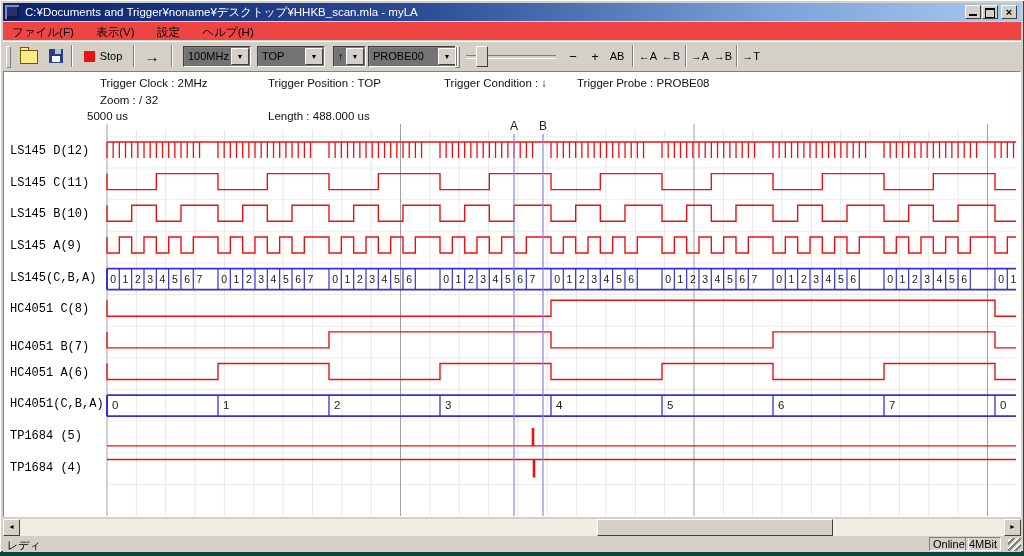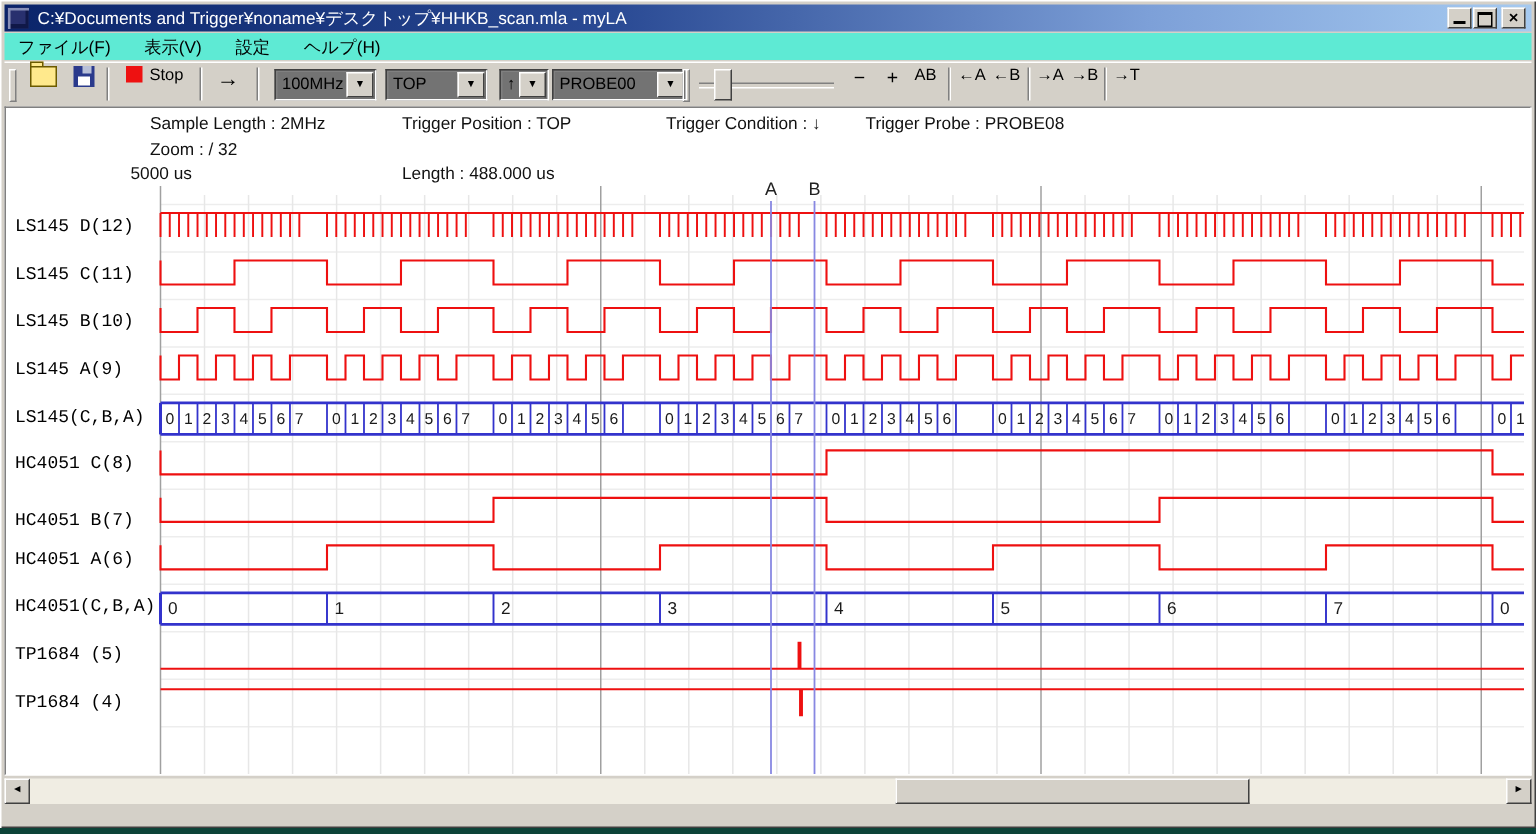--- a/index.html
+++ b/index.html
@@ -12,28 +12,28 @@
   .app-icon{position:absolute;left:2px;top:2px;width:14px;height:14px;background:#28306e;
             box-shadow:inset 2px 2px 0 #8890b8, inset -2px -3px 0 #101848;}
   .title-text{position:absolute;left:22px;top:2px;color:#ffffff;font-size:11.5px;white-space:nowrap;}
   .winbtn{position:absolute;top:2px;width:16px;height:14px;background:#d4d0c8;
           border:1px solid;border-color:#ffffff #404040 #404040 #ffffff;
           font-size:9px;text-align:center;line-height:12px;color:#000;box-sizing:border-box;}
   .wb-min{right:40px;} .wb-max{right:23px;} .wb-close{right:4px;font-size:11px;font-weight:bold;}
   .glyph-min{display:block;margin:8px auto 0;width:8px;border-bottom:2px solid #000;}
   .glyph-max{display:block;margin:2px auto 0;width:8px;height:7px;border:1px solid #000;border-top-width:2px;}
   
-  .menubar{position:absolute;left:3px;top:22px;right:3px;height:18px;background:#5eead4;}
+  .menubar{position:absolute;left:3px;top:22px;right:3px;height:18px;background:#ef4444;}
   .menu-item{display:inline-block;padding:2px 9px 0 9px;font-size:11.5px;color:#000;}
   
   .toolbar{position:absolute;left:3px;top:41px;right:3px;height:29px;background:#d4d0c8;
            border-top:1px solid #ffffff;border-bottom:1px solid #9a968f;}
   .tgrip{position:absolute;top:4px;width:3px;height:20px;border:1px solid;border-color:#ffffff #808080 #808080 #ffffff;}
   .tsep{position:absolute;top:3px;width:0;height:22px;border-left:1px solid #808080;border-right:1px solid #ffffff;}
-  .tbtn{position:absolute;top:2px;height:24px;display:flex;align-items:flex-start;justify-content:center;
+  .tbtn{position:absolute;top:2px;height:24px;display:flex;align-items:center;justify-content:center;
         font-size:11px;color:#000;box-sizing:border-box;}
   .combo{position:absolute;top:4px;height:21px;background:#737373;border:1px solid;box-sizing:border-box;
          border-color:#404040 #ffffff #ffffff #404040;box-shadow:inset 1px 1px 0 #808080;}
   .combo .val{position:absolute;left:4px;top:3px;font-size:11px;color:#000;white-space:nowrap;}
   .combo .drop{position:absolute;right:1px;top:1px;bottom:1px;width:16px;background:#d4d0c8;
          border:1px solid;border-color:#ffffff #404040 #404040 #ffffff;
          font-size:7px;text-align:center;line-height:16px;color:#000;}
   .slider-track{position:absolute;left:463px;top:13px;width:90px;height:2px;
          border-top:1px solid #808080;border-bottom:1px solid #ffffff;}
   .slider-thumb{position:absolute;left:473px;top:4px;width:10px;height:19px;background:#d4d0c8;
@@ -164,21 +164,21 @@
       </span>
     <span class="tsep" style="left:733px"></span>
     <span class="tbtn" style="left:737px;width:22px">
         <span>→T</span>
       </span>
   </div>
 
   <div class="client"></div>
 
   <div class="overlay">
-    <span class="info-text" style="left:100px;top:77px">Sample Length : 2MHz</span>
+    <span class="info-text" style="left:100px;top:77px">Trigger Clock : 2MHz</span>
     <span class="info-text" style="left:268px;top:77px">Trigger Position : TOP</span>
     <span class="info-text" style="left:444px;top:77px">Trigger Condition : ↓</span>
     <span class="info-text" style="left:577px;top:77px">Trigger Probe : PROBE08</span>
     <span class="info-text" style="left:100px;top:94px">Zoom : /  32</span>
     <span class="info-text" style="left:268px;top:110px">Length : 488.000 us</span>
     <span class="info-text" style="left:87px;top:110px">5000 us</span>
     <span class="cursor-label" style="left:507px">A</span>
     <span class="cursor-label" style="left:536px">B</span>
     <div id="labels">
         <div class="channel-label" style="top: 144px;">LS145 D(12)</div>
@@ -534,14 +534,20 @@
         <line x1="543" y1="134" x2="543" y2="516" stroke="#8888e2" stroke-width="1.2"></line>
       </svg>
   </div>
 
   <div class="hscroll">
     <span class="sb-btn" style="left:0"><span>◄</span></span>
     <span class="sb-thumb"></span>
     <span class="sb-btn" style="left:1001px"><span>►</span></span>
   </div>
 
+  <div class="statusbar">
+    <span class="sb-ready">レディ</span>
+    <span class="sb-cell sb-online">Online</span>
+    <span class="sb-cell sb-4mbit">4MBit</span>
+    <span class="resize-grip"></span>
+  </div>
 </div>
 <div class="desktop-strip"></div>
 
 </body></html>

